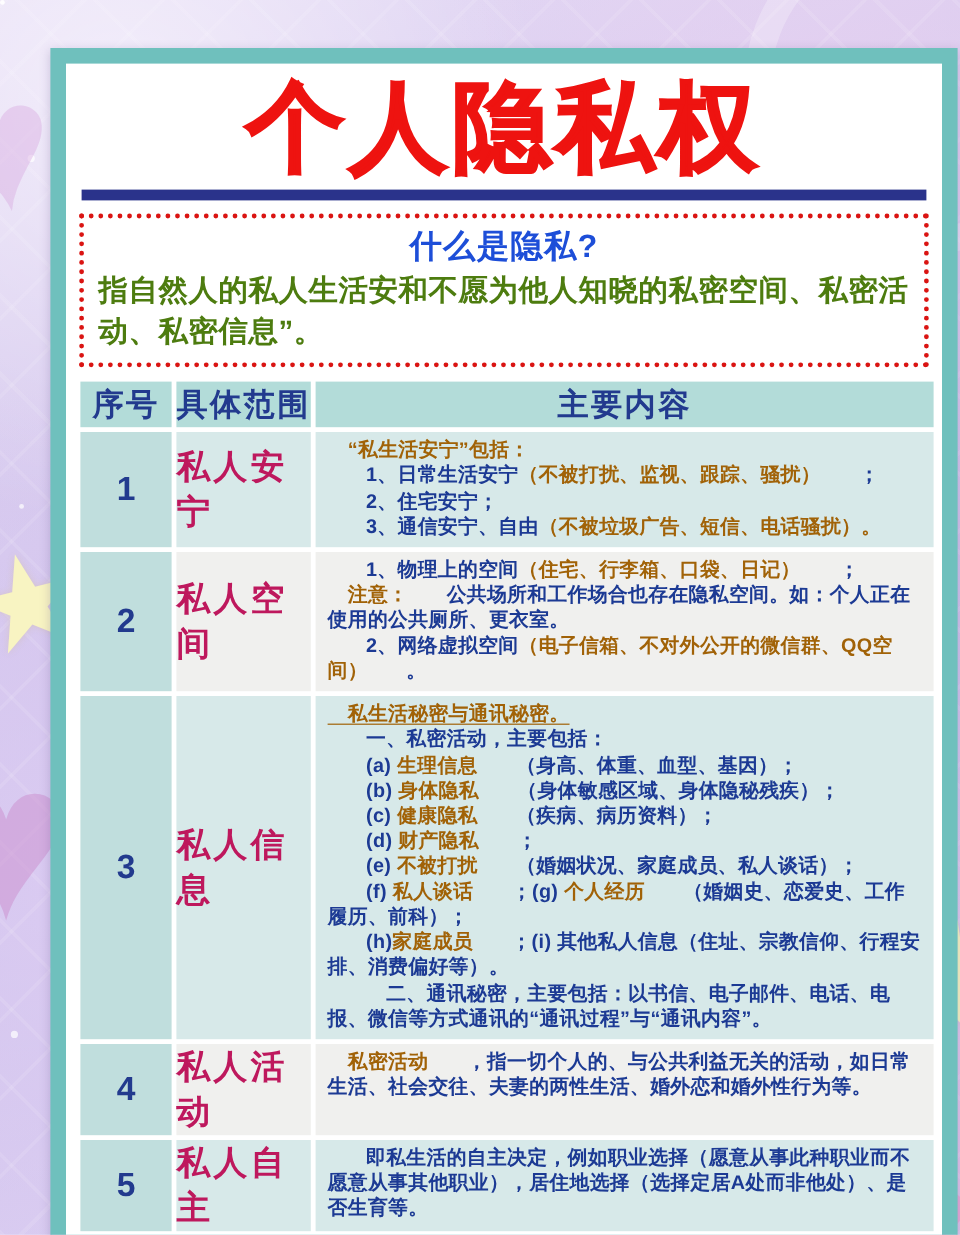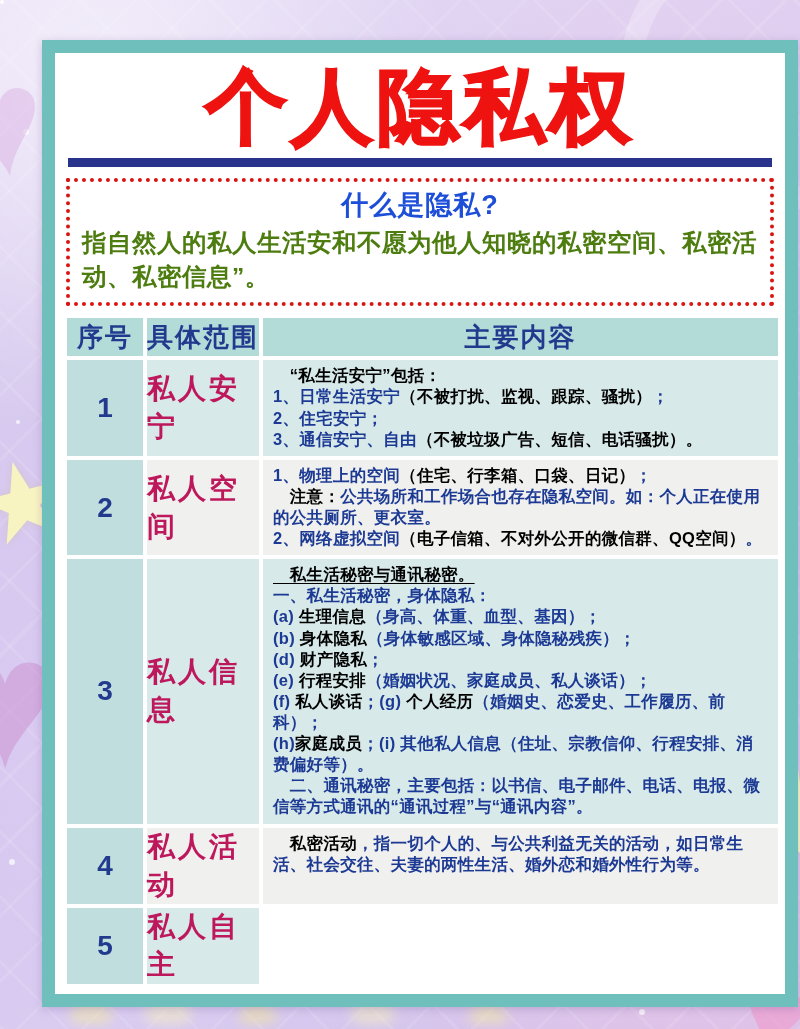--- a/index.html
+++ b/index.html
@@ -87,22 +87,22 @@
   .cell-scope{
     color:#be185d;font-weight:800;font-size:28px;letter-spacing:3px;
     display:flex;align-items:center;justify-content:center;
   }
   .cell-content{
     padding:5px 10px 6px;font-size:16.5px;font-weight:700;line-height:1.28;color:#1c3a94;
     letter-spacing:0.3px;
   }
   .row-odd{background:#d7e9e9;}
   .row-even{background:#f0f0ee;}
-  .seg-red{color:#000000;}
-  .seg-blue{color:#1c3a94;}
+  .seg-red{color:#a16207;}
+  .seg-blue{color:#1c3a94;margin-left:32px;}
   .seg-u{text-decoration:underline;text-underline-offset:3px;}
   .para{margin:0;}
 </style>
 </head>
 <body>
 
 <div class="bg-lattice"></div>
 <div class="sparkles"></div>
 
 <div class="deco deco-heart-1">♥</div>
@@ -140,32 +140,36 @@
         <div class="cell cell-scope row-even">私人空间</div>
         <div class="cell cell-content row-even">
           <div class="para"><span class="seg-blue">1、物理上的空间</span><span class="seg-red">（住宅、行李箱、口袋、日记）</span><span class="seg-blue">；</span></div>
           <div class="para"><span class="seg-red">　注意：</span><span class="seg-blue">公共场所和工作场合也存在隐私空间。如：个人正在使用的公共厕所、更衣室。</span></div>
           <div class="para"><span class="seg-blue">2、网络虚拟空间</span><span class="seg-red">（电子信箱、不对外公开的微信群、QQ空间）</span><span class="seg-blue">。</span></div>
         </div>
         <div class="cell cell-num">3</div>
         <div class="cell cell-scope row-odd">私人信息</div>
         <div class="cell cell-content row-odd">
           <div class="para"><span class="seg-red seg-u">　私生活秘密与通讯秘密。</span></div>
-          <div class="para"><span class="seg-blue">一、私生活秘密，身体隐私：</span></div>
+          <div class="para"><span class="seg-blue">一、私密活动，主要包括：</span></div>
           <div class="para"><span class="seg-blue">(a) </span><span class="seg-red">生理信息</span><span class="seg-blue">（身高、体重、血型、基因）；</span></div>
           <div class="para"><span class="seg-blue">(b) </span><span class="seg-red">身体隐私</span><span class="seg-blue">（身体敏感区域、身体隐秘残疾）；</span></div>
+          <div class="para"><span class="seg-blue">(c) </span><span class="seg-red">健康隐私</span><span class="seg-blue">（疾病、病历资料）；</span></div>
           <div class="para"><span class="seg-blue">(d) </span><span class="seg-red">财产隐私</span><span class="seg-blue">；</span></div>
-          <div class="para"><span class="seg-blue">(e) </span><span class="seg-red">行程安排</span><span class="seg-blue">（婚姻状况、家庭成员、私人谈话）；</span></div>
+          <div class="para"><span class="seg-blue">(e) </span><span class="seg-red">不被打扰</span><span class="seg-blue">（婚姻状况、家庭成员、私人谈话）；</span></div>
           <div class="para"><span class="seg-blue">(f) </span><span class="seg-red">私人谈话</span><span class="seg-blue">；(g) </span><span class="seg-red">个人经历</span><span class="seg-blue">（婚姻史、恋爱史、工作履历、前科）；</span></div>
           <div class="para"><span class="seg-blue">(h)</span><span class="seg-red">家庭成员</span><span class="seg-blue">；(i) 其他私人信息（住址、宗教信仰、行程安排、消费偏好等）。</span></div>
           <div class="para"><span class="seg-blue">　二、通讯秘密，主要包括：以书信、电子邮件、电话、电报、微信等方式通讯的“通讯过程”与“通讯内容”。</span></div>
         </div>
         <div class="cell cell-num">4</div>
         <div class="cell cell-scope row-even">私人活动</div>
         <div class="cell cell-content row-even">
           <div class="para"><span class="seg-red">　私密活动</span><span class="seg-blue">，指一切个人的、与公共利益无关的活动，如日常生活、社会交往、夫妻的两性生活、婚外恋和婚外性行为等。</span></div>
         </div>
         <div class="cell cell-num">5</div>
         <div class="cell cell-scope row-odd">私人自主</div>
+        <div class="cell cell-content row-odd">
+          <div class="para"><span class="seg-blue">即私生活的自主决定，例如职业选择（愿意从事此种职业而不愿意从事其他职业），居住地选择（选择定居A处而非他处）、是否生育等。</span></div>
+        </div>
       </div>
 
   </div>
 </div>
 
 </body></html>

